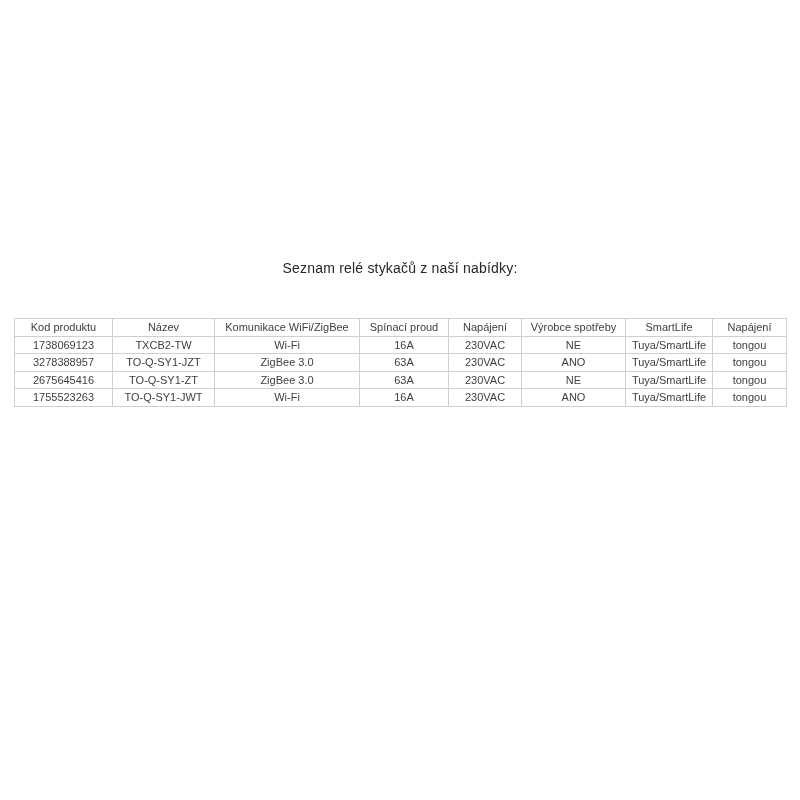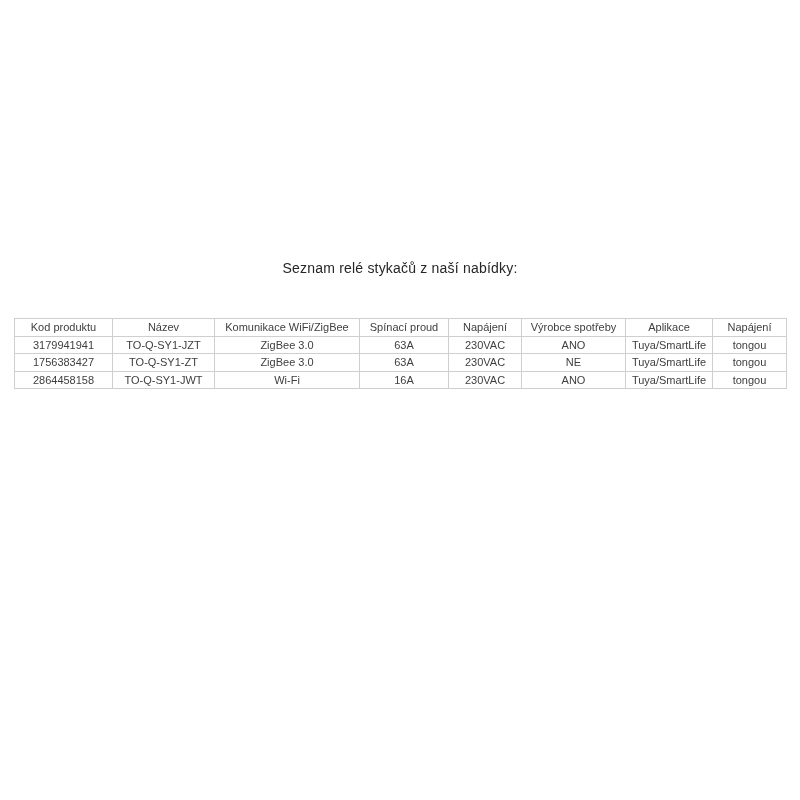--- a/index.html
+++ b/index.html
@@ -71,47 +71,57 @@
       <col class="c8">
   </colgroup>
   <thead>
       <tr>
         <th>Kod produktu</th>
         <th>Název</th>
         <th>Komunikace WiFi/ZigBee</th>
         <th>Spínací proud</th>
         <th>Napájení</th>
         <th>Výrobce spotřeby</th>
-        <th>Aplikace</th>
+        <th>SmartLife</th>
         <th>Napájení</th>
       </tr>
     </thead>
   <tbody>
       <tr>
-        <td>3179941941</td>
+        <td>1738069123</td>
+        <td>TXCB2-TW</td>
+        <td>Wi-Fi</td>
+        <td>16A</td>
+        <td>230VAC</td>
+        <td>NE</td>
+        <td>Tuya/SmartLife</td>
+        <td>tongou</td>
+      </tr>
+      <tr>
+        <td>3278388957</td>
         <td>TO-Q-SY1-JZT</td>
         <td>ZigBee 3.0</td>
         <td>63A</td>
         <td>230VAC</td>
         <td>ANO</td>
         <td>Tuya/SmartLife</td>
         <td>tongou</td>
       </tr>
       <tr>
-        <td>1756383427</td>
+        <td>2675645416</td>
         <td>TO-Q-SY1-ZT</td>
         <td>ZigBee 3.0</td>
         <td>63A</td>
         <td>230VAC</td>
         <td>NE</td>
         <td>Tuya/SmartLife</td>
         <td>tongou</td>
       </tr>
       <tr>
-        <td>2864458158</td>
+        <td>1755523263</td>
         <td>TO-Q-SY1-JWT</td>
         <td>Wi-Fi</td>
         <td>16A</td>
         <td>230VAC</td>
         <td>ANO</td>
         <td>Tuya/SmartLife</td>
         <td>tongou</td>
       </tr>
     </tbody>
 </table>

